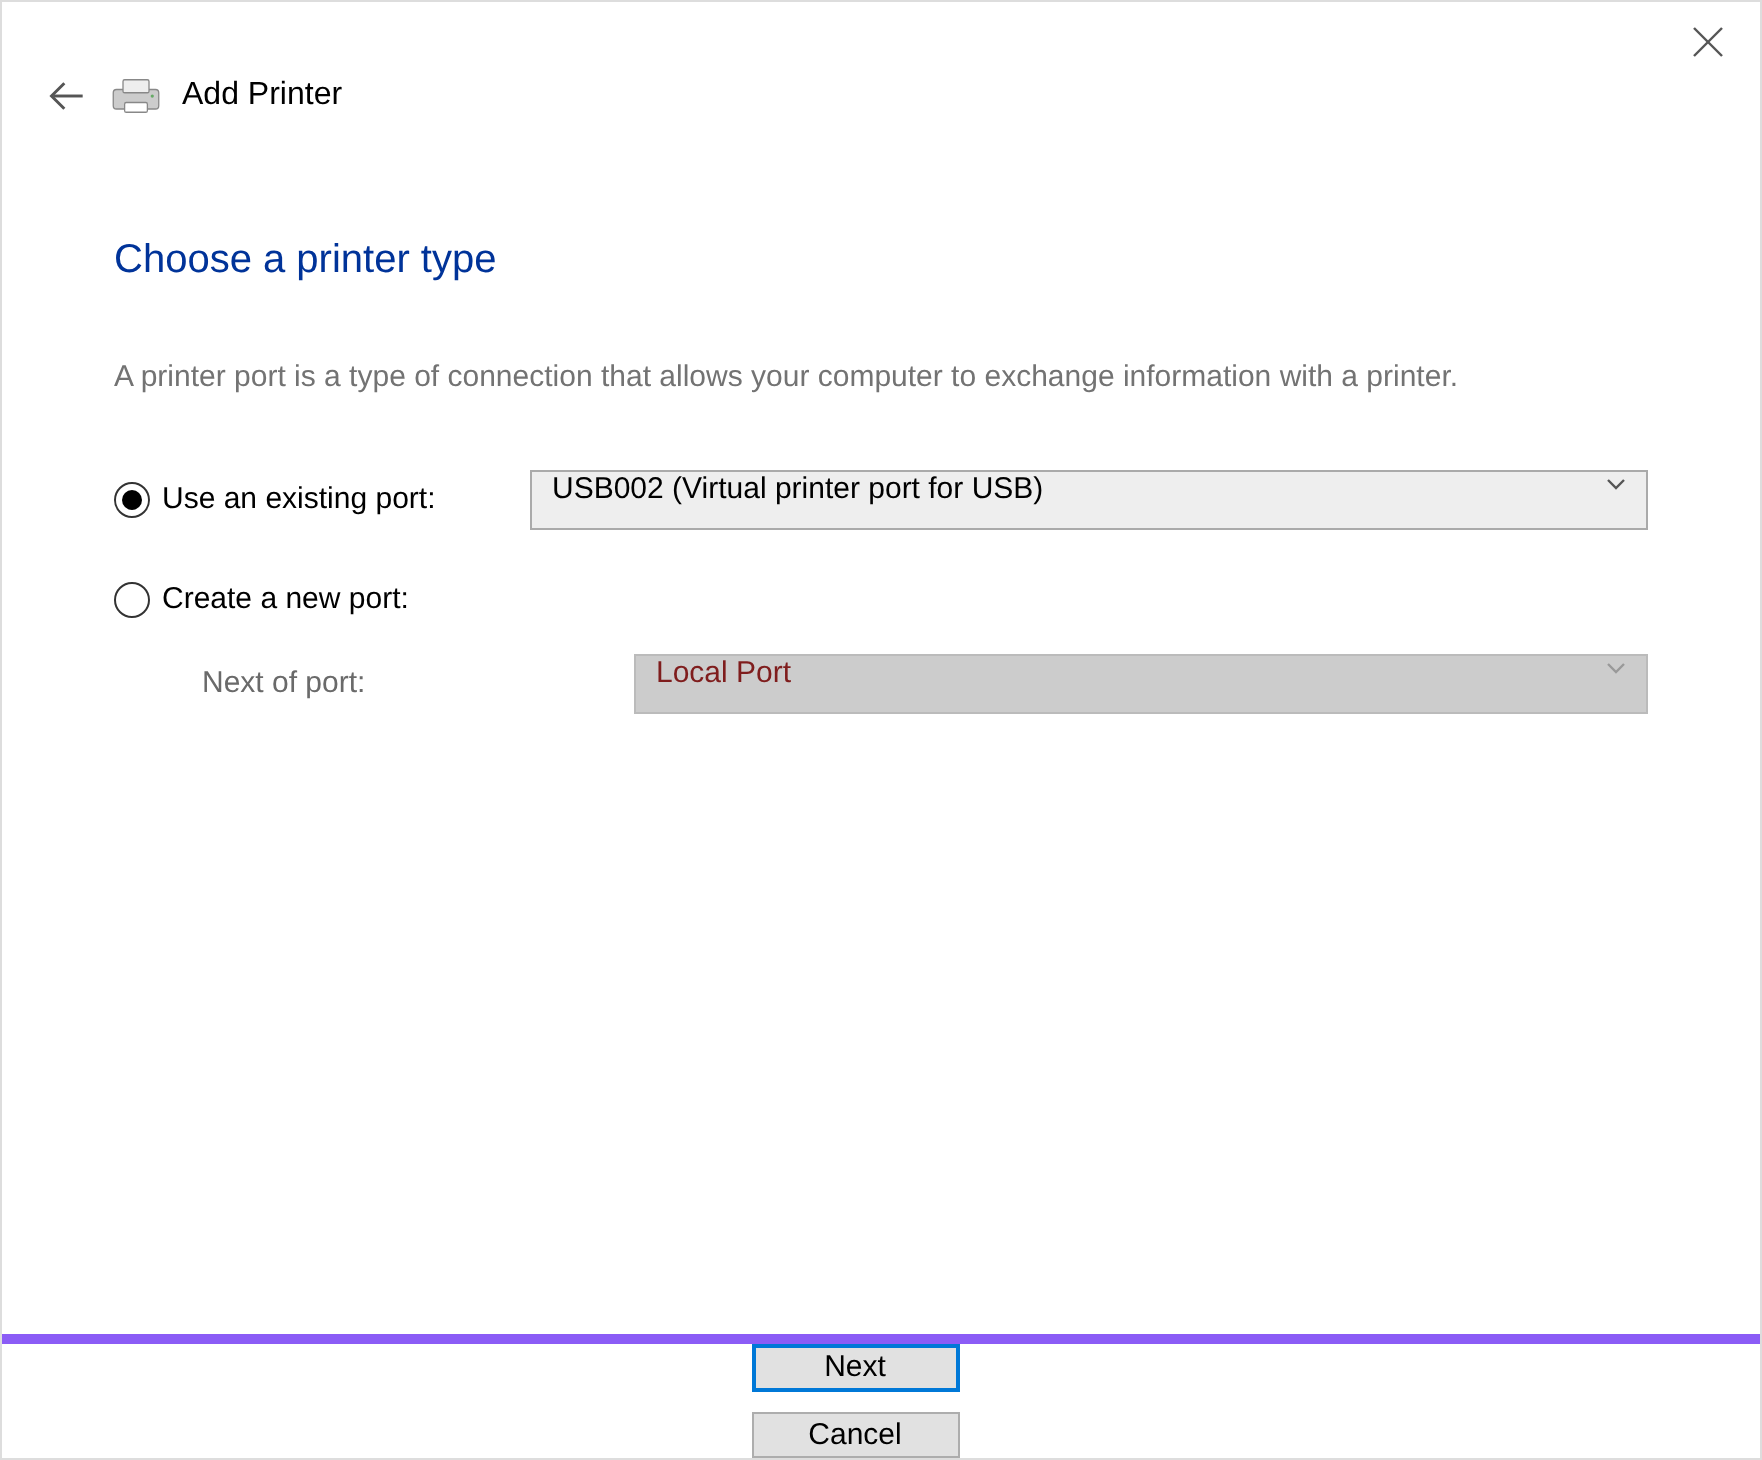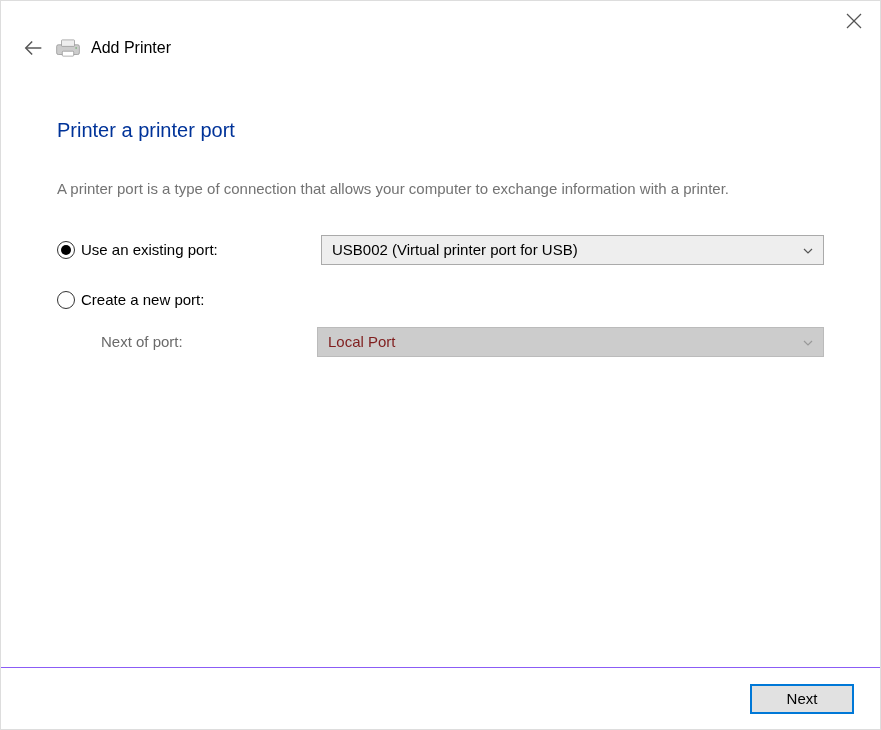--- a/index.html
+++ b/index.html
@@ -70,21 +70,21 @@
       margin-bottom: 34px;
     }
     .option-row {
       display: flex;
       align-items: center;
       margin-bottom: 26px;
     }
     .radio-label {
       display: flex;
       align-items: center;
-      width: 264px;
+      width: 208px;
       cursor: pointer;
       font-size: 15px;
     }
     .radio-circle {
       width: 18px;
       height: 18px;
       border: 1px solid #333;
       border-radius: 50%;
       margin-right: 6px;
       display: flex;
@@ -98,21 +98,21 @@
       height: 10px;
       background: #000;
       border-radius: 50%;
     }
     .dropdown {
       flex: 1;
       height: 30px;
       background: #eee;
       border: 1px solid #aaa;
       display: flex;
-      align-items: center;
+      align-items: flex-start;
       padding: 0 10px;
       font-size: 15px;
       cursor: pointer;
       position: relative;
       justify-content: space-between;
     }
     .dropdown.disabled {
       background: #ccc;
       color: #7f1d1d;
       border: 1px solid #bbb;
@@ -135,26 +135,27 @@
       padding-left: 44px;
       font-size: 15px;
       color: #6a6a6a;
     }
     .footer {
       position: absolute;
       bottom: 0;
       left: 0;
       right: 0;
       height: 62px;
-      border-top: 1px solid #8b5cf6;
+      border-top: 5px solid #8b5cf6;
       display: flex;
       align-items: center;
       justify-content: flex-end;
       padding-right: 26px;
       gap: 10px;
+      flex-direction: column;
     }
     .btn {
       width: 104px;
       height: 30px;
       background: #e1e1e1;
       border: 1px solid #adadad;
       font-size: 15px;
       font-family: inherit;
       cursor: pointer;
       text-align: center;
@@ -186,21 +187,21 @@
       <rect x="2" y="8" width="28" height="12" rx="2" fill="#ccc" stroke="#888" stroke-width="0.8"></rect>
       <rect x="8" y="2" width="16" height="8" rx="1" fill="#eee" stroke="#888" stroke-width="0.8"></rect>
       <rect x="9" y="16" width="14" height="6" rx="1" fill="#fff" stroke="#888" stroke-width="0.8"></rect>
       <circle cx="26" cy="12" r="1" fill="#6a6"></circle>
     </svg>
   </div>
   <span class="wizard-title">Add Printer</span>
 </div>
 
 <div class="content">
-  <h1 class="page-heading">Printer a printer port</h1>
+  <h1 class="page-heading">Choose a printer type</h1>
   <p class="description">A printer port is a type of connection that allows your computer to exchange information with a printer.</p>
 
   <div class="option-row">
     <label class="radio-label">
       <span class="radio-circle checked"></span>
       <span>Use an existing port:</span>
     </label>
     <div class="dropdown">
       <span>USB002 (Virtual printer port for USB)</span>
       <span class="chevron">
@@ -226,13 +227,14 @@
         <svg width="10" height="6" viewBox="0 0 10 6">
             <polyline points="1,1 5,5 9,1" fill="none" stroke="#999" stroke-width="1.2"></polyline>
           </svg>
       </span>
     </div>
   </div>
 </div>
 
 <div class="footer">
   <button class="btn primary">Next</button>
+  <button class="btn">Cancel</button>
 </div>
 
 </body></html>

